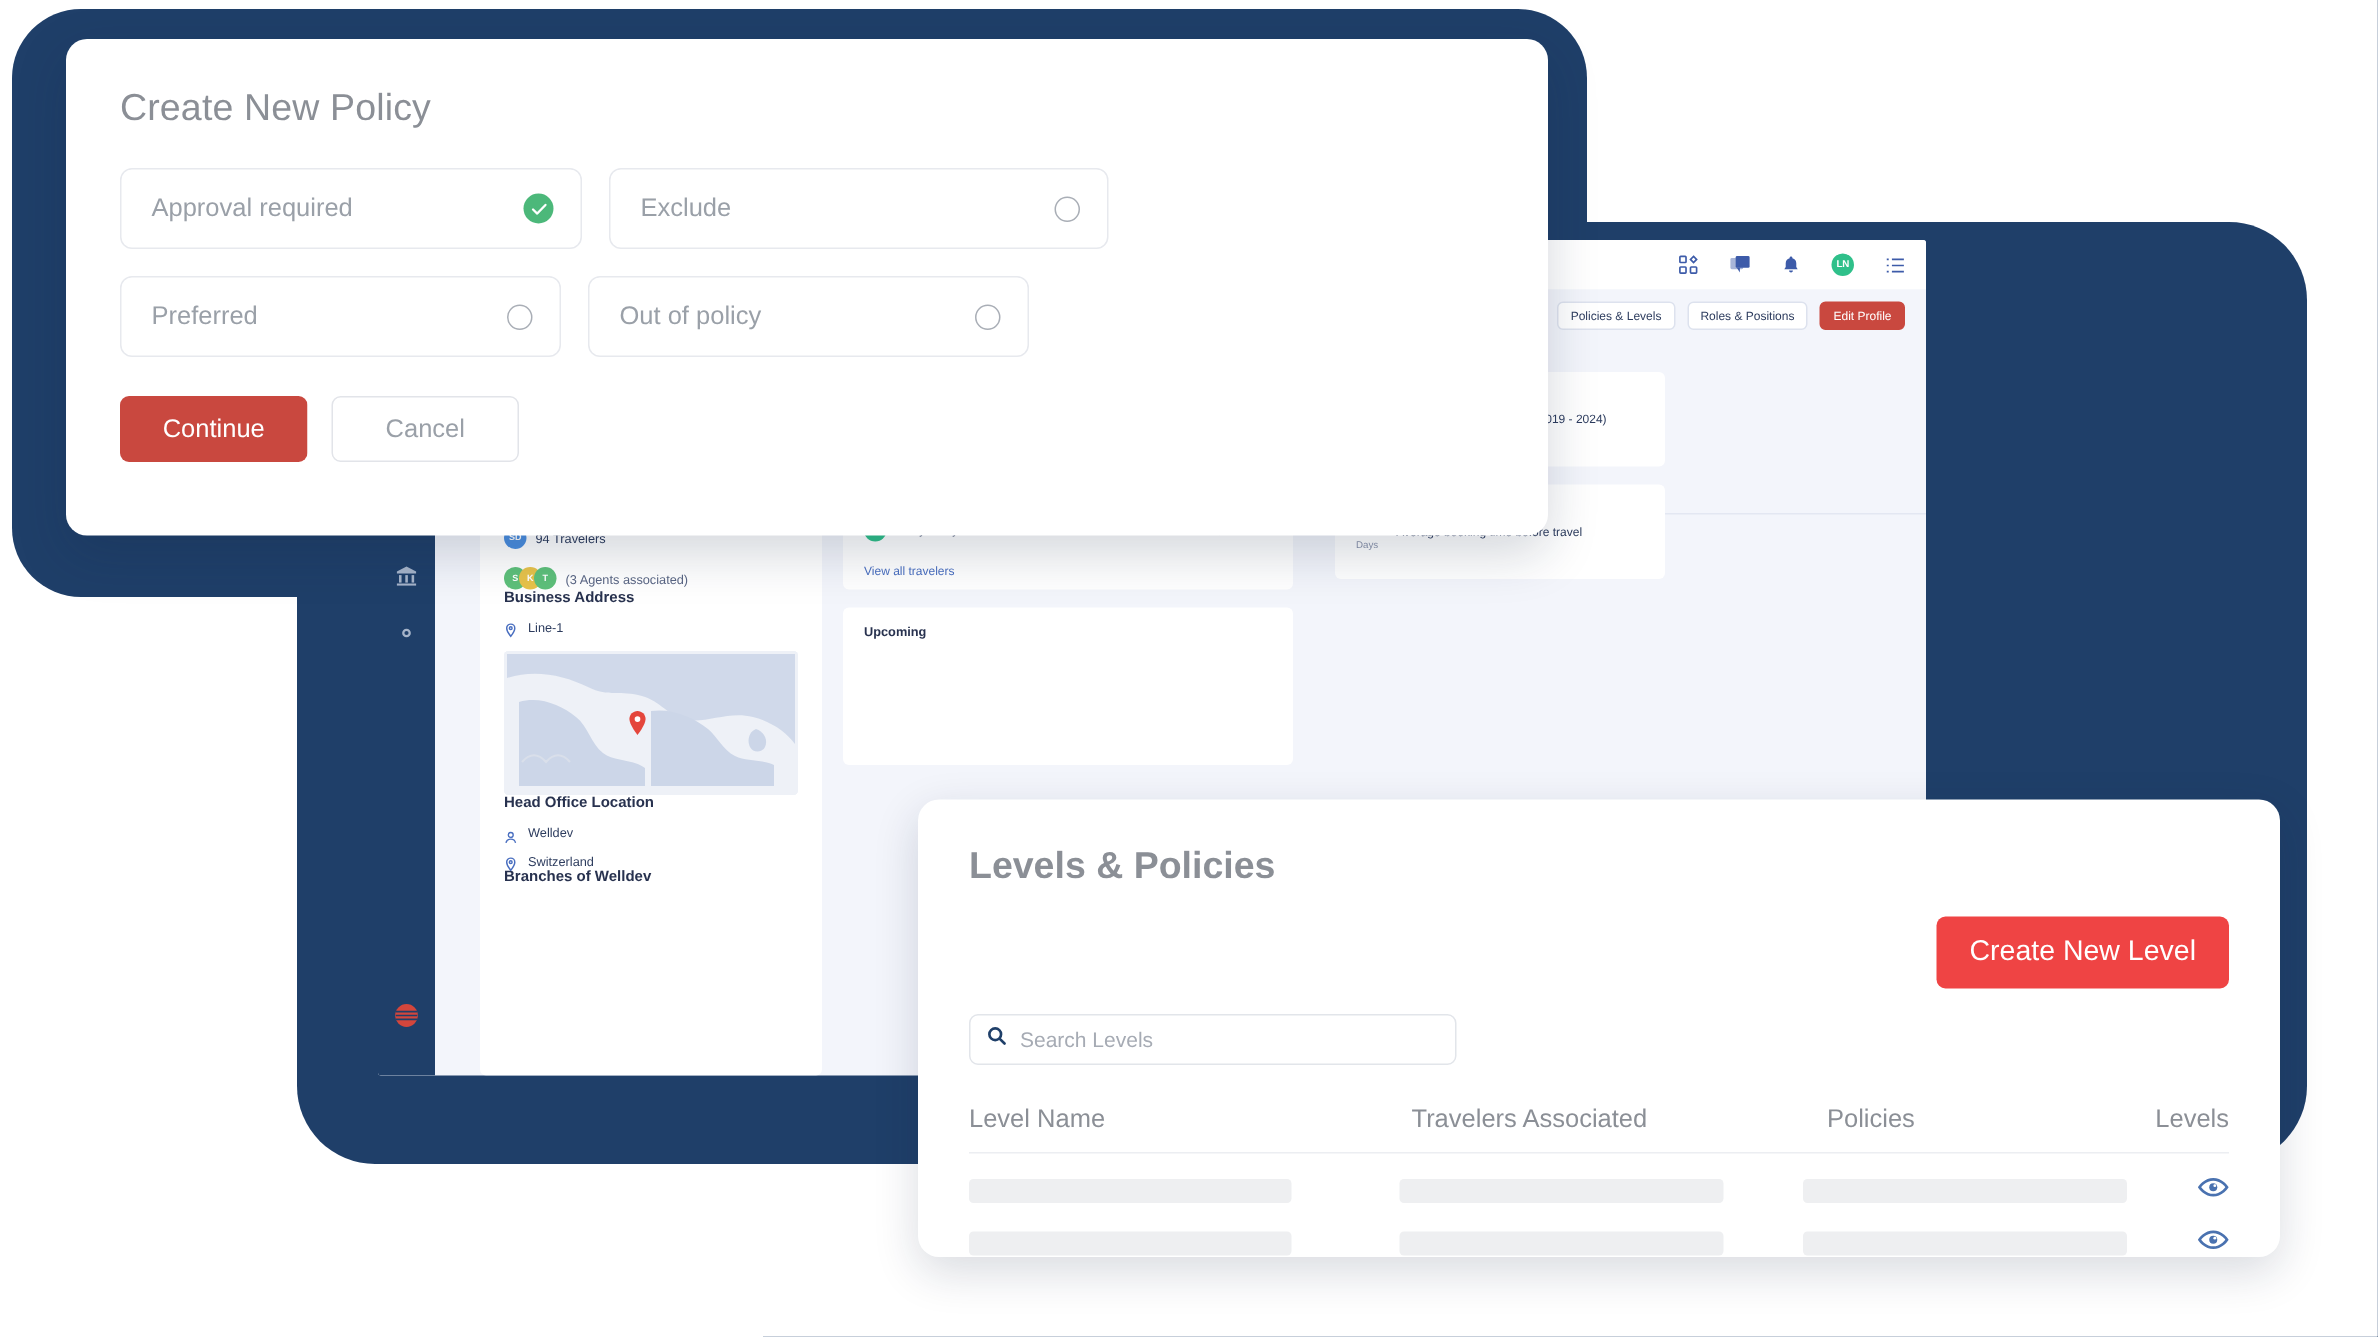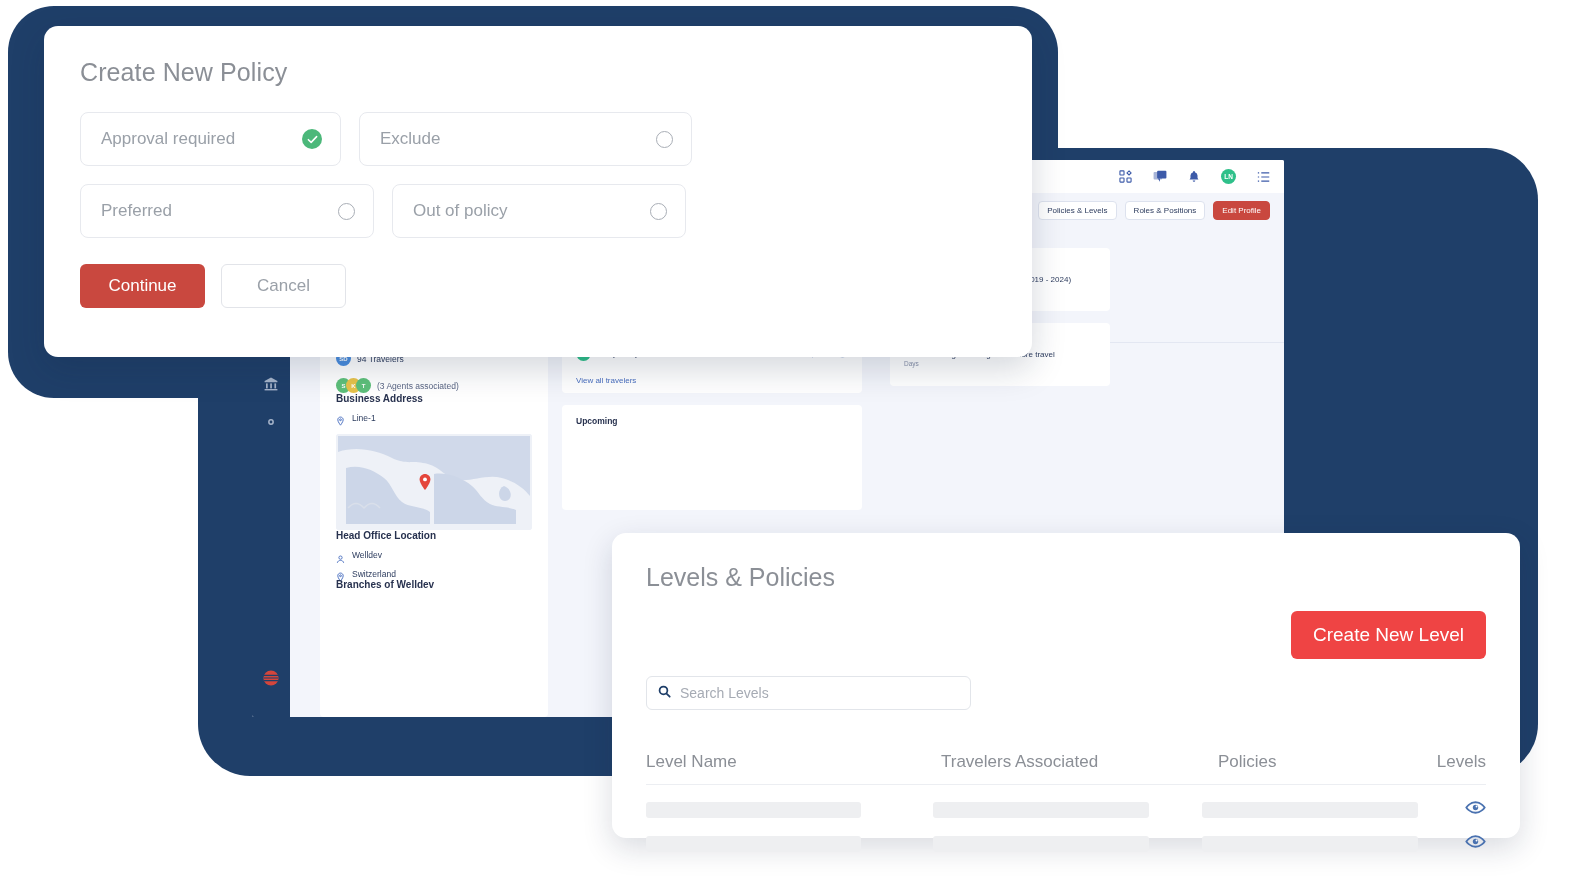--- a/index.html
+++ b/index.html
@@ -162,38 +162,38 @@
 
   
   #levels-panel {
     position: absolute; left: 612px; top: 533px;
     width: 908px; height: 305px;
     background: #fff; border-radius: 14px;
     box-shadow: 0 10px 30px rgba(16,32,60,.16);
     padding: 30px 34px 0 34px;
   }
   #levels-head { display: flex; align-items: flex-start; justify-content: space-between; }
-  #levels-title { font-size: 25px; color: #8b8f96; font-weight: 400; }
+  #levels-title { font-size: 25px; color: #8b8f96; font-weight: 700; }
   #create-level-btn {
     background: #ef4444; color: #fff; border-radius: 6px;
     font-size: 19px; padding: 13px 22px; border: none; cursor: pointer;
     font-family: "Liberation Sans", sans-serif;
     margin-top: 48px;
   }
   #search-wrap {
     margin-top: 17px; width: 325px; height: 34px;
     border: 1px solid #e2e5ea; border-radius: 6px;
     display: flex; align-items: center; padding: 0 11px; gap: 9px;
   }
   #search-input {
     border: none; outline: none; font-size: 14px; color: #9aa0a8;
     font-family: "Liberation Sans", sans-serif; width: 100%; background: transparent;
   }
   #search-input::placeholder { color: #a6abb4; }
-  #levels-table { margin-top: 42px; width: 100%; }
+  #levels-table { margin-top: 26px; width: 100%; }
   .th-row {
     display: flex; align-items: center; padding-bottom: 12px;
     border-bottom: 1px solid #eceef2;
   }
   .th { font-size: 17px; color: #8b8f96; font-weight: 400; }
   .c1 { width: 295px; } .c2 { width: 277px; } .c3 { flex: 1; }
   .c4 { width: 70px; text-align: right; }
   .tb-row { display: flex; align-items: center; padding: 15px 0 0 0; }
   .skel { height: 16px; background: #eeeff1; border-radius: 3px; }
   .sk1 { width: 215px; } .sk2 { width: 216px; } .sk3 { width: 216px; }
@@ -456,21 +456,21 @@
         <div class="stat-label">Average booking time before travel</div>
       </div>
 
     </div>
   </div>
 
   <div id="policy-modal">
     <div id="policy-title">Create New Policy</div>
 
     <div class="opt-grid">
-      <div class="opt-box" style="width:261px">
+      <div class="opt-box" style="width:308px">
         <span class="opt-label">Approval required</span>
         <span class="radio-on">
           <svg width="11" height="9" viewBox="0 0 12 10" fill="none" stroke="#fff" stroke-width="1.7" stroke-linecap="round" stroke-linejoin="round">
             <path d="M1.4 5.2 4.5 8.2 10.6 1.8"></path>
           </svg>
         </span>
       </div>
 
       <div class="opt-box" style="width:333px">
         <span class="opt-label">Exclude</span>

